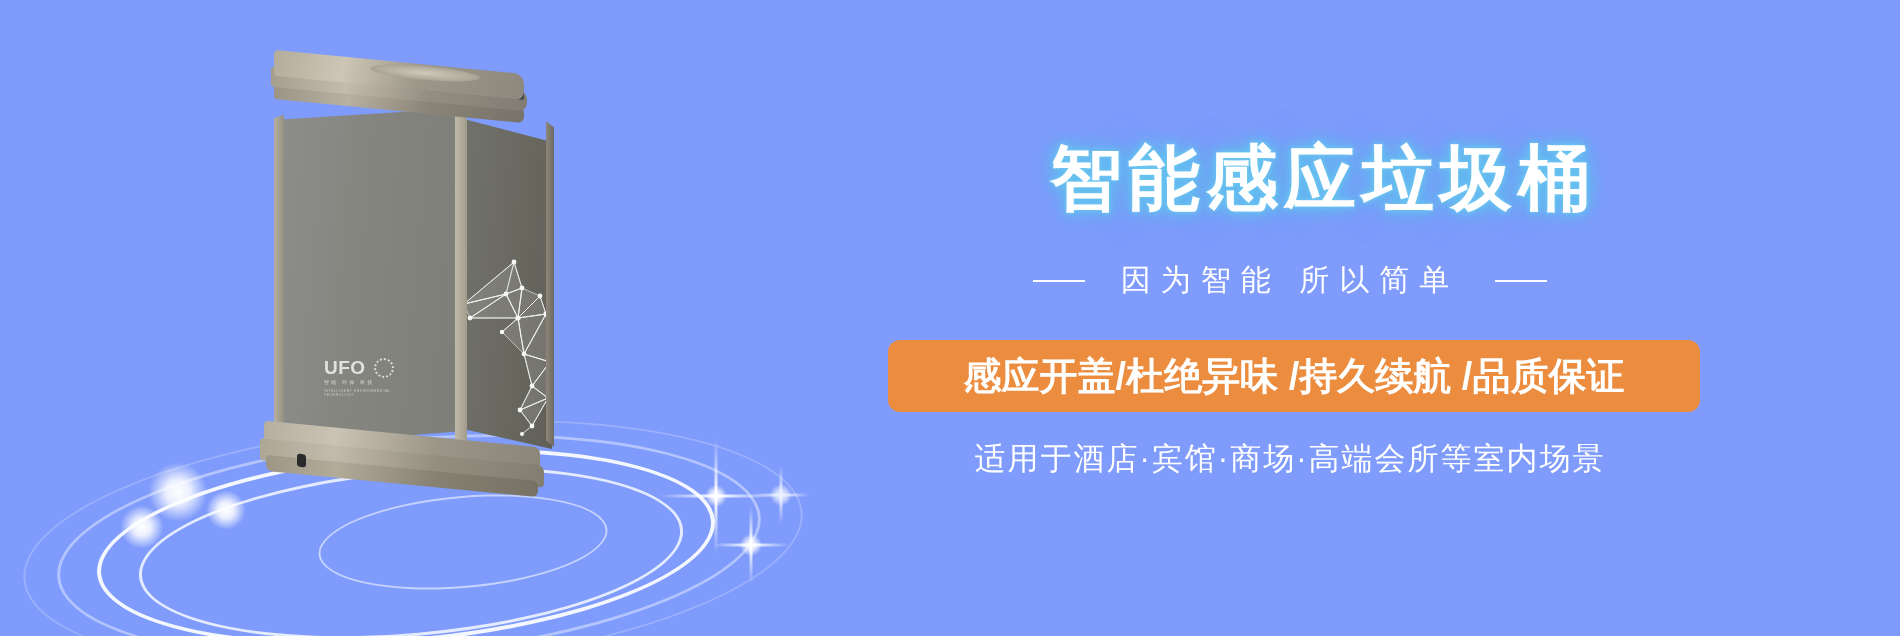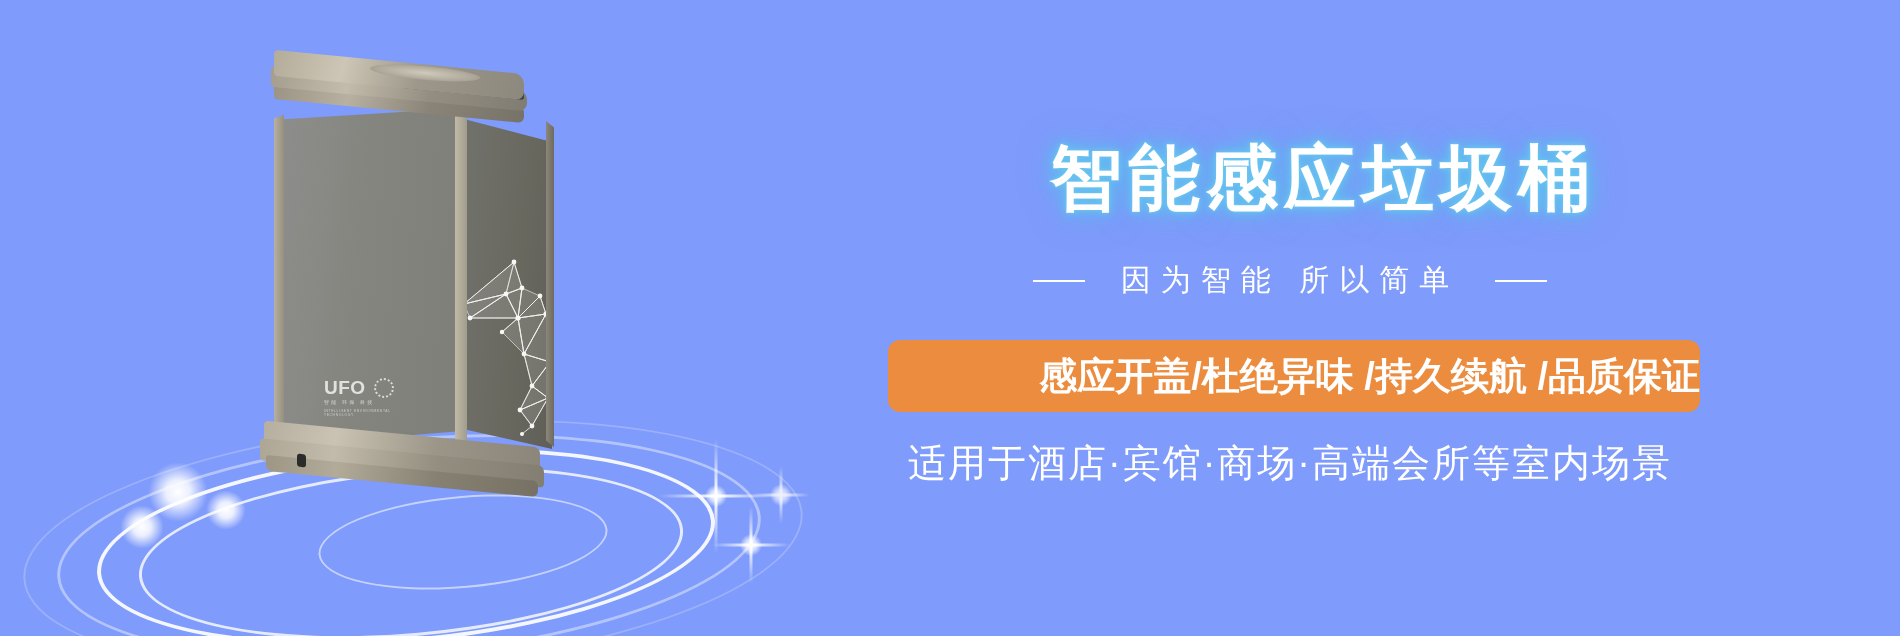--- a/index.html
+++ b/index.html
@@ -117,21 +117,21 @@
     position:absolute; left:294px; top:59px; width:8px; height:326px;
     background:linear-gradient(to right,#8c877a,#6f6a5f);
     clip-path:polygon(0% 0%, 100% 2%, 100% 100%, 0% 98%);
   }
 
   
   .poly { position:absolute; left:210px; top:160px; width:96px; height:230px; opacity:.95; }
 
   
   .bin-logo {
-    position:absolute; left:72px; top:316px; width:78px; height:46px;
+    position:absolute; left:72px; top:296px; width:78px; height:46px;
     opacity:.92;
   }
   .bin-logo .logo-text {
     font-family:"Liberation Sans",sans-serif;
     font-size:19px; font-weight:700; color:#e9e9e9; letter-spacing:0.5px;
     line-height:19px;
   }
   .bin-logo .logo-cn {
     font-size:5px; color:#dcdcdc; letter-spacing:2.2px; margin-top:2px;
   }
@@ -185,31 +185,31 @@
   .subtitle .sub-text {
     font-size:30px; color:#ffffff; letter-spacing:10px;
     white-space:nowrap; font-weight:400;
   }
 
   .features {
     position:absolute; left:8px; top:332px;
     width:812px; height:72px;
     background:#ec8c3f;
     border-radius:12px;
-    display:flex; align-items:center; justify-content:flex-end;
+    display:flex; align-items:center; justify-content:center;
   }
   .features .feat-text {
     font-size:38px; font-weight:700; color:#ffffff;
     letter-spacing:0px; white-space:nowrap; line-height:1;
   }
 
   .scenes {
     position:absolute; left:0px; top:430px; width:820px;
     text-align:center;
-    font-size:38px; color:#ffffff; letter-spacing:2px;
+    font-size:31px; color:#ffffff; letter-spacing:2px;
     white-space:nowrap; font-weight:400;
   }
 </style>
 </head>
 <body>
 
 <div class="banner">
 
   <div class="scene">
 

